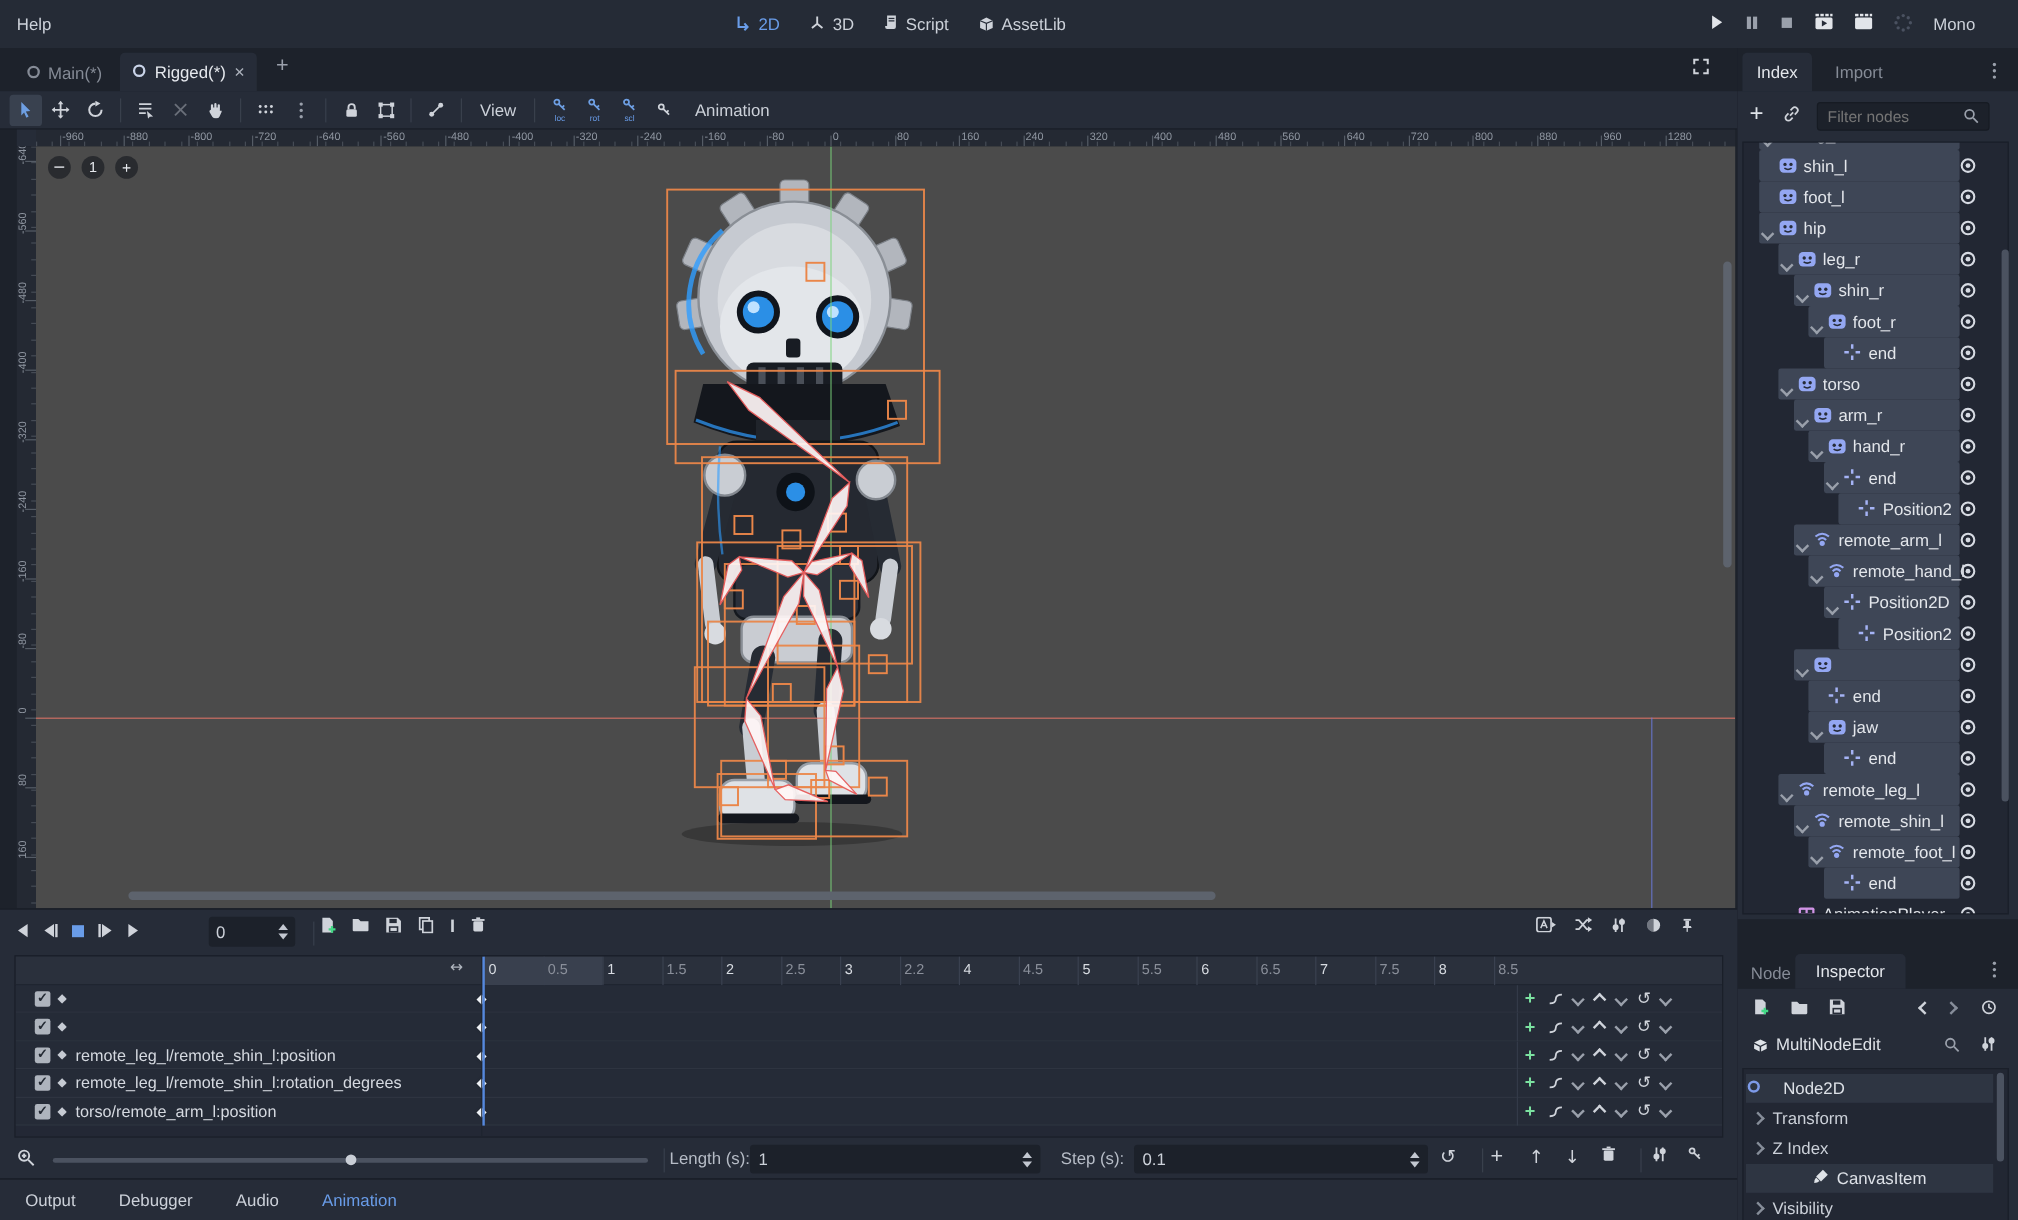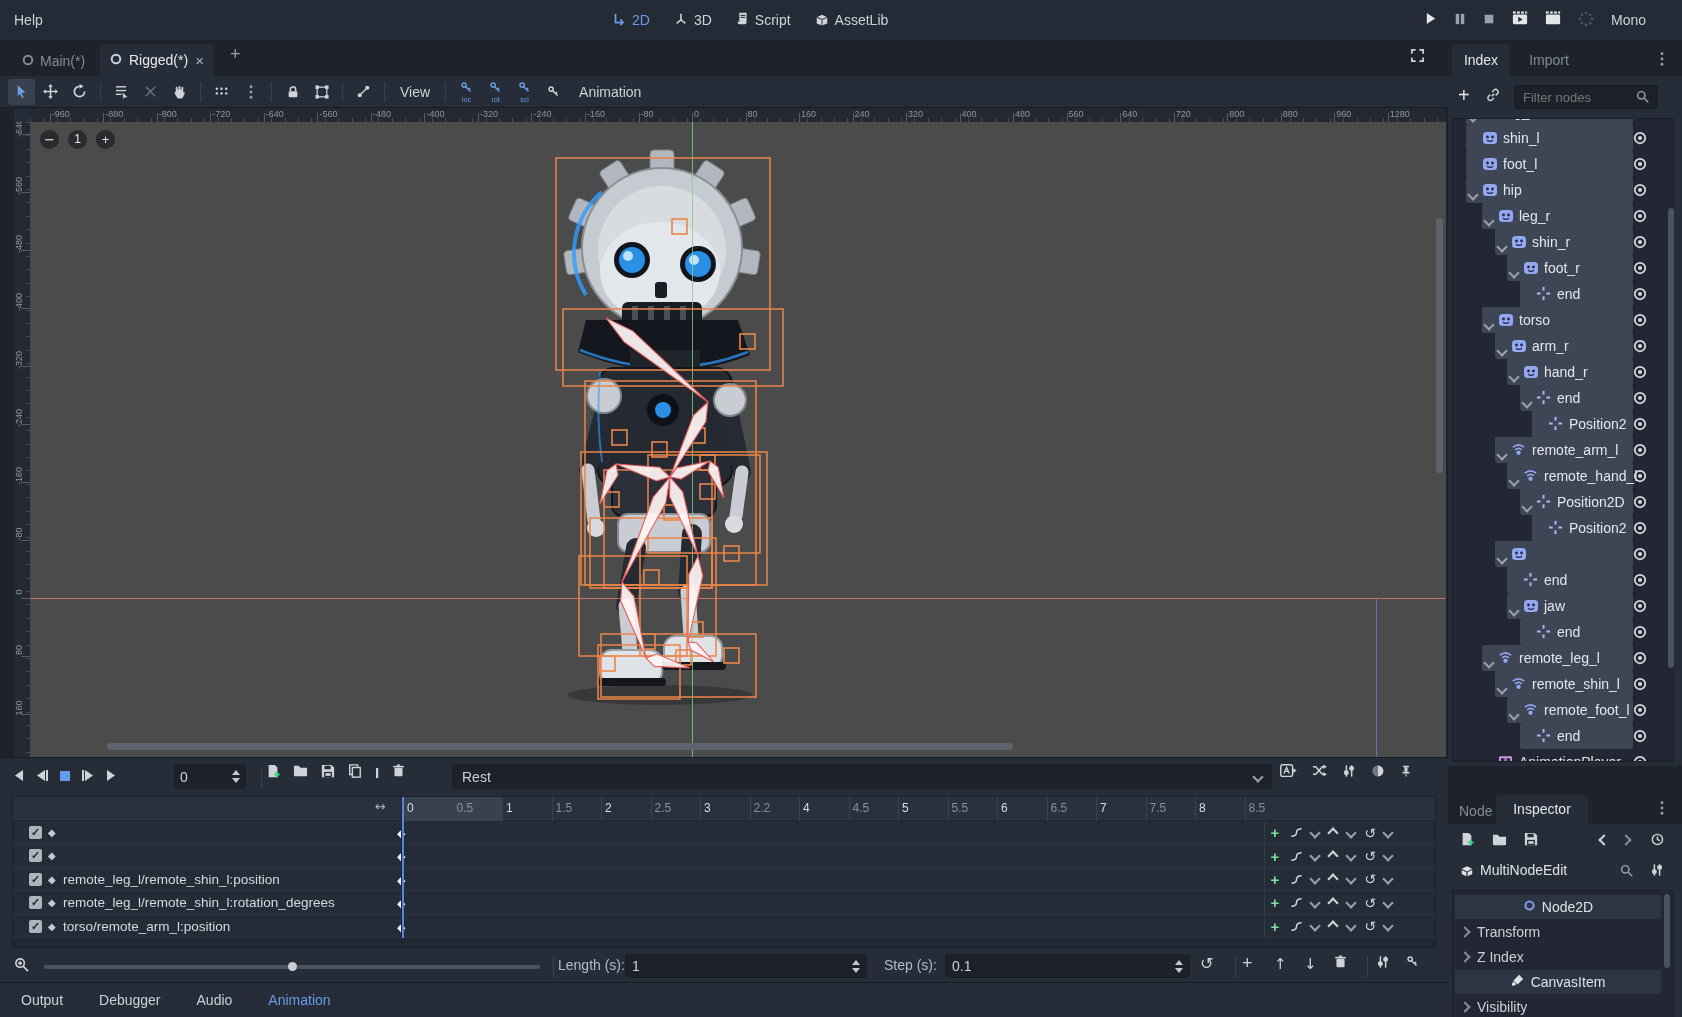--- a/index.html
+++ b/index.html
@@ -668,24 +668,20 @@
             <rect x="5" y="4" width="9" height="11"></rect>
             <path d="M11 4 V1 H2 V12 H5"></path>
           </svg></span>
       <span style="font-size:15px;color:#cfd3da;font-weight:bold;">I</span>
       <span><svg width="13" viewBox="0 0 16 16" fill="#cfd3da">
             <rect x="3" y="4.5" width="10" height="10.5" rx="1.5"></rect>
             <rect x="1.5" y="2.3" width="13" height="1.9"></rect>
             <rect x="6" y="0.6" width="4" height="1.7"></rect>
           </svg></span>
     </div>
-    <div class="abs flex" style="left:452px;top:6px;width:820px;height:25px;background:#1c212a;border-radius:3px;box-sizing:border-box;padding:0 10px;justify-content:space-between;">
-      <span>Rest</span>
-      <span class="chev"></span>
-    </div>
     <div class="abs flex" style="left:1280px;top:5px;gap:15px;">
       <span><svg width="17" viewBox="0 0 18 14" fill="none" stroke="#cfd3da">
             <rect x="0.8" y="0.8" width="12.5" height="12.4" rx="2" stroke-width="1.5"></rect>
             <path d="M4.2 10 L7 3.6 L9.8 10 M5.3 7.8 h3.4" stroke-width="1.3"></path>
             <path d="M14 4.5 L17.6 7 L14 9.5Z" fill="#cfd3da" stroke="none"></path>
           </svg></span>
       <span><svg width="15" viewBox="0 0 16 16" fill="none" stroke="#cfd3da" stroke-width="1.6">
             <path d="M1 4 h3 l7 8 h3"></path>
             <path d="M1 12 h3 l7 -8 h3"></path>
             <path d="M12 1.5 L15.8 4 L12 6.5Z M12 9.5 L15.8 12 L12 14.5Z" fill="#cfd3da" stroke="none"></path>
@@ -1413,21 +1409,21 @@
             <line x1="10.2" y1="10.2" x2="15" y2="15"></line>
           </svg></span>
       <span class="abs" style="left:202px;top:39px;"><svg width="14" viewBox="0 0 16 16" stroke="#cfd3da" stroke-width="1.7" fill="#cfd3da">
             <line x1="5" y1="1.5" x2="5" y2="14.5"></line>
             <line x1="11" y1="1.5" x2="11" y2="14.5"></line>
             <circle cx="5" cy="10" r="2"></circle>
             <circle cx="11" cy="5" r="2"></circle>
           </svg></span>
 
       <div id="props" class="abs" style="left:4px;top:66px;width:222px;height:144px;background:#222733;border:1px solid #1a1f29;box-sizing:border-box;overflow:hidden;">
-          <div class="hdrrow flex" style="position: absolute; left: 2px; top: 4px; width: 206px; height: 24px; justify-content: center; gap: 6px;">
+          <div class="hdrrow flex" style="position: absolute; left: 2px; top: 4px; width: 206px; height: 24px; gap: 18px;">
             <span><svg width="13" viewBox="0 0 16 16">
                 <circle cx="8" cy="8" r="5" fill="none" stroke="#7d9ae8" stroke-width="2.6"></circle>
               </svg></span>
             <span>Node2D</span>
           </div>
           <div class="proprow flex" style="position: absolute; left: 8px; top: 29px; width: 200px; height: 24px; gap: 8px;">
             <span class="chev r" style="border-color:#868d99;"></span>
             <span>Transform</span>
           </div>
           <div class="proprow flex" style="position: absolute; left: 8px; top: 54px; width: 200px; height: 24px; gap: 8px;">

